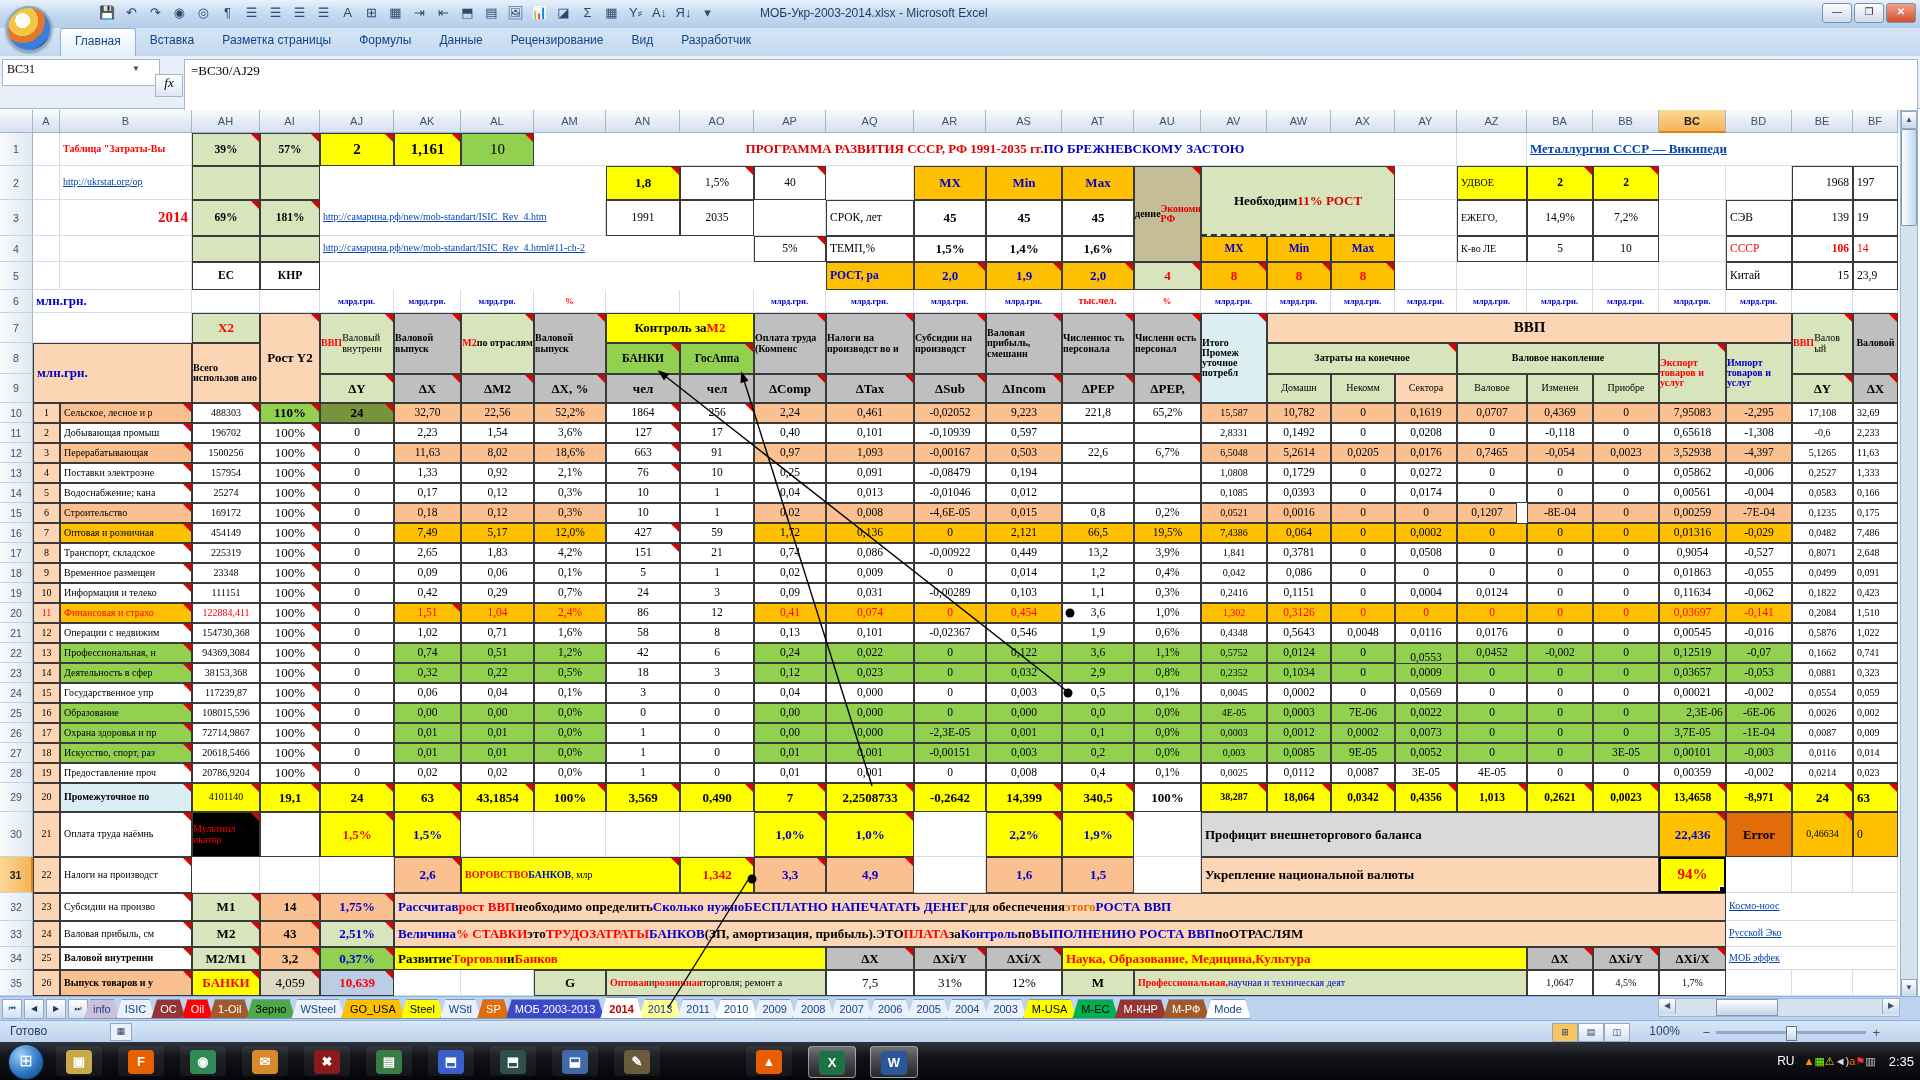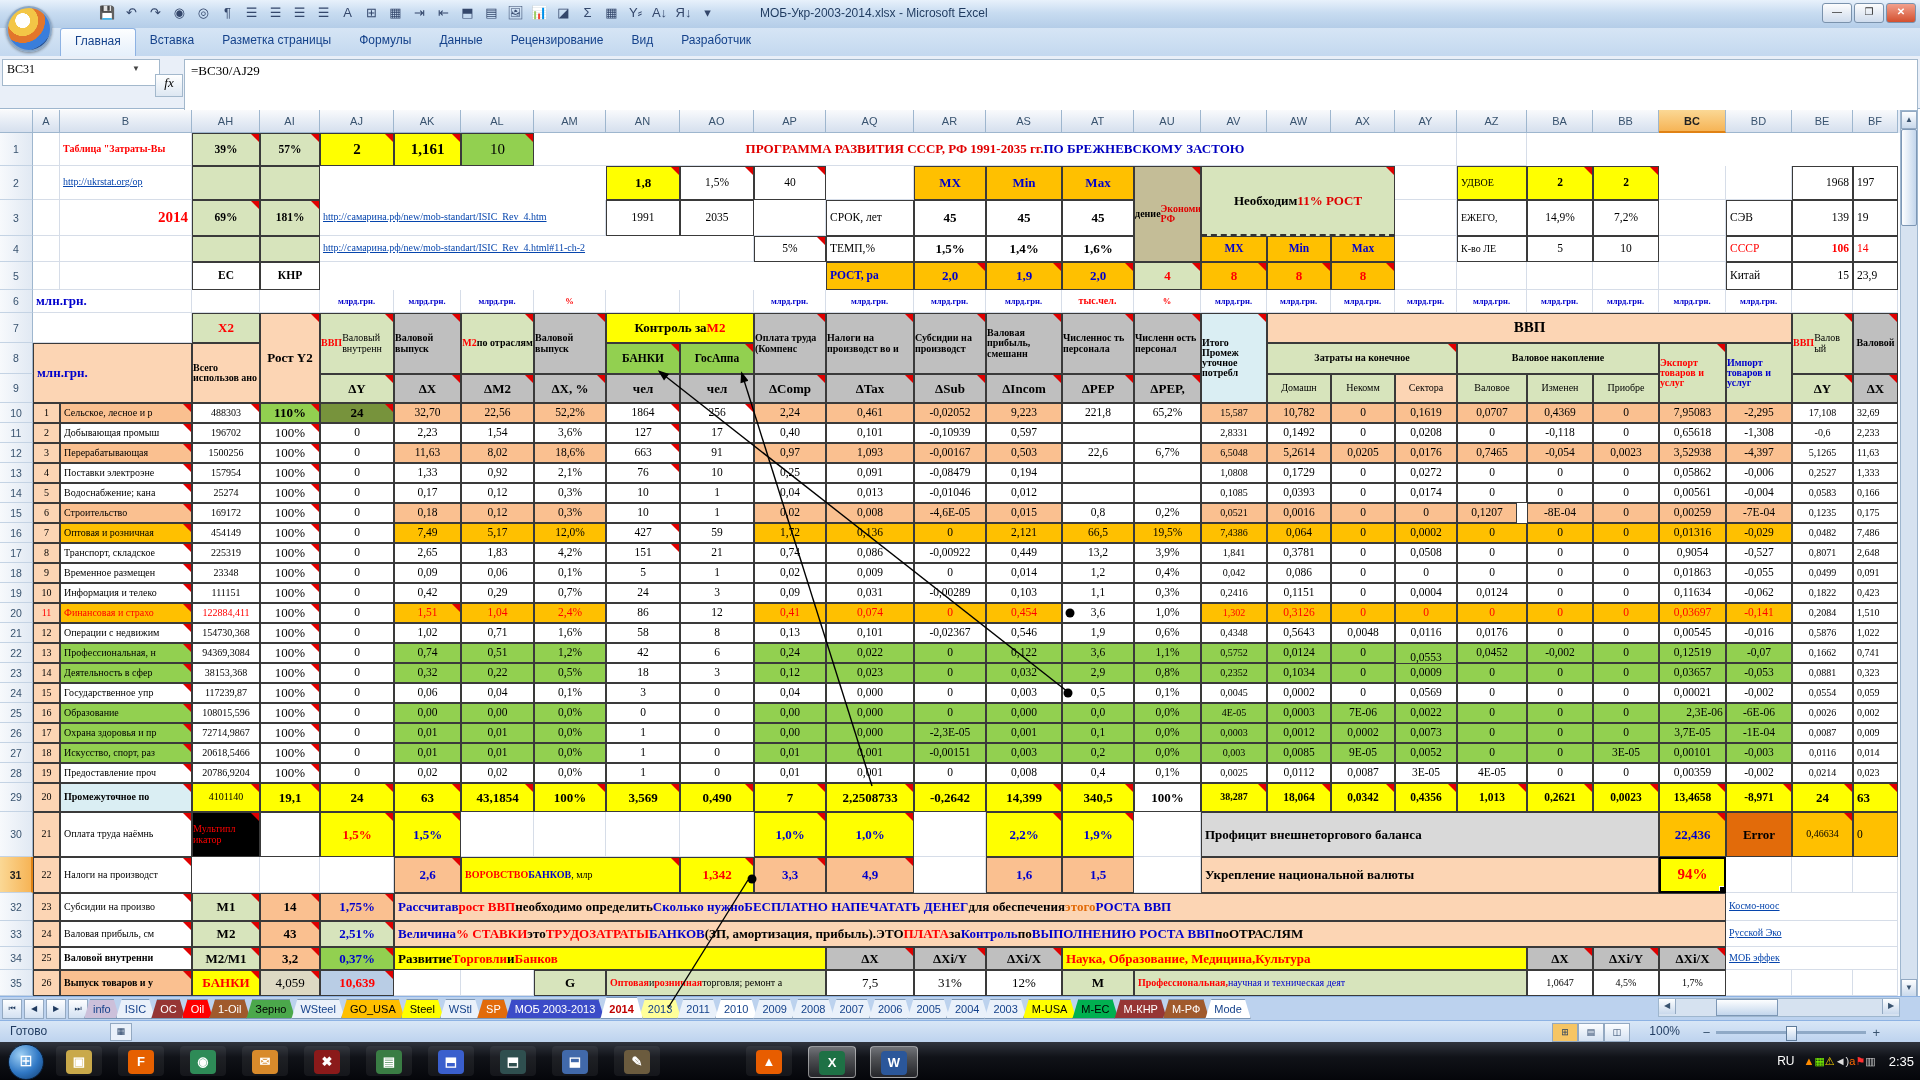--- a/index.html
+++ b/index.html
@@ -234,20 +234,21 @@
       <div class="cell lgrn b cm bd" style="left: 192px; top: 0px; width: 68px; height: 33px;">39%</div>
       <div class="cell lgrn b cm bd" style="left: 260px; top: 0px; width: 60px; height: 33px;">57%</div>
       <div class="cell yel b big cm bd" style="left: 320px; top: 0px; width: 74px; height: 33px;">2</div>
       <div class="cell yel b big cm bd" style="left: 394px; top: 0px; width: 67px; height: 33px;">1,161</div>
       <div class="cell grn big cm bd" style="left: 461px; top: 0px; width: 73px; height: 33px;">10</div>
       <div class="cell med " style="left: 534px; top: 0px; width: 923px; height: 33px;">
         <span style="color: rgb(224, 0, 0); font-weight: bold;">ПРОГРАММА РАЗВИТИЯ СССР, РФ 1991-2035 гг. </span>
         <span style="color: rgb(0, 0, 192); font-weight: bold;">ПО БРЕЖНЕВСКОМУ ЗАСТОЮ</span>
       </div>
       <div class="cell " style="left: 1457px; top: 0px; width: 70px; height: 33px;"></div>
+      <div class="cell lk b med l " style="left: 1527px; top: 0px; width: 371px; height: 33px;">Металлургия СССР — Википеди</div>
       <div class="cell " style="left: 33px; top: 33px; width: 27px; height: 34px;"></div>
       <div class="cell lk l sm " style="left: 60px; top: 33px; width: 132px; height: 34px;">http://ukrstat.org/op</div>
       <div class="cell lgrn bd" style="left: 192px; top: 33px; width: 68px; height: 34px;"></div>
       <div class="cell lgrn bd" style="left: 260px; top: 33px; width: 60px; height: 34px;"></div>
       <div class="cell yel b med cm bd" style="left: 606px; top: 33px; width: 74px; height: 34px;">1,8</div>
       <div class="cell  cm bd" style="left: 680px; top: 33px; width: 74px; height: 34px;">1,5%</div>
       <div class="cell  cm bd" style="left: 754px; top: 33px; width: 72px; height: 34px;">40</div>
       <div class="cell " style="left: 826px; top: 33px; width: 88px; height: 34px;"></div>
       <div class="cell org bt b med bd" style="left: 914px; top: 33px; width: 72px; height: 34px;">MX</div>
       <div class="cell org bt b med bd" style="left: 986px; top: 33px; width: 76px; height: 34px;">Min</div>

